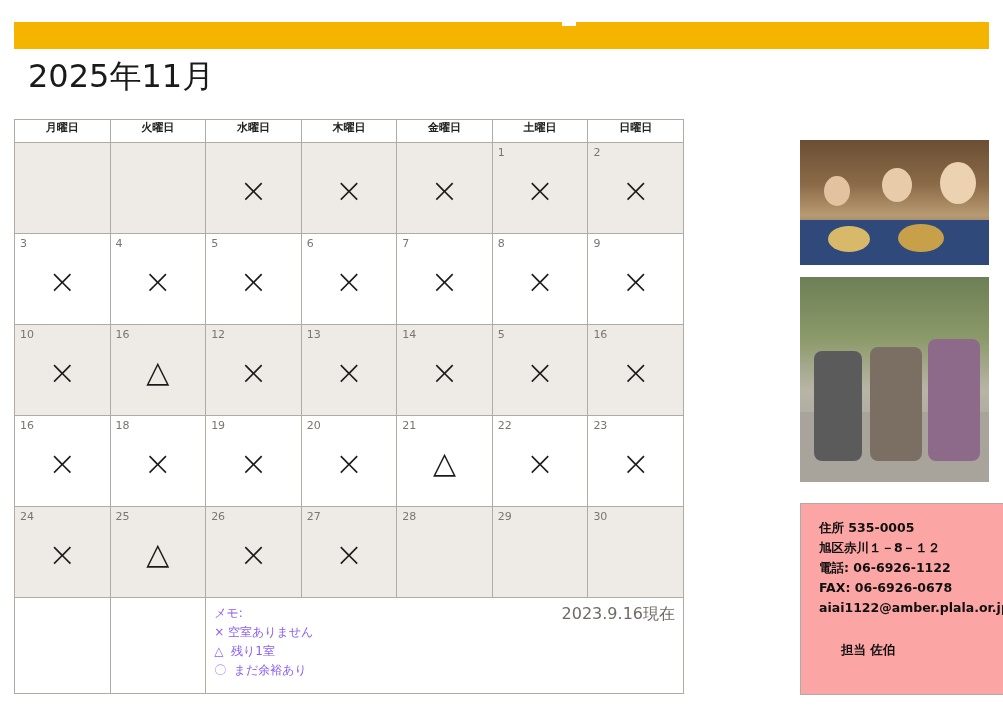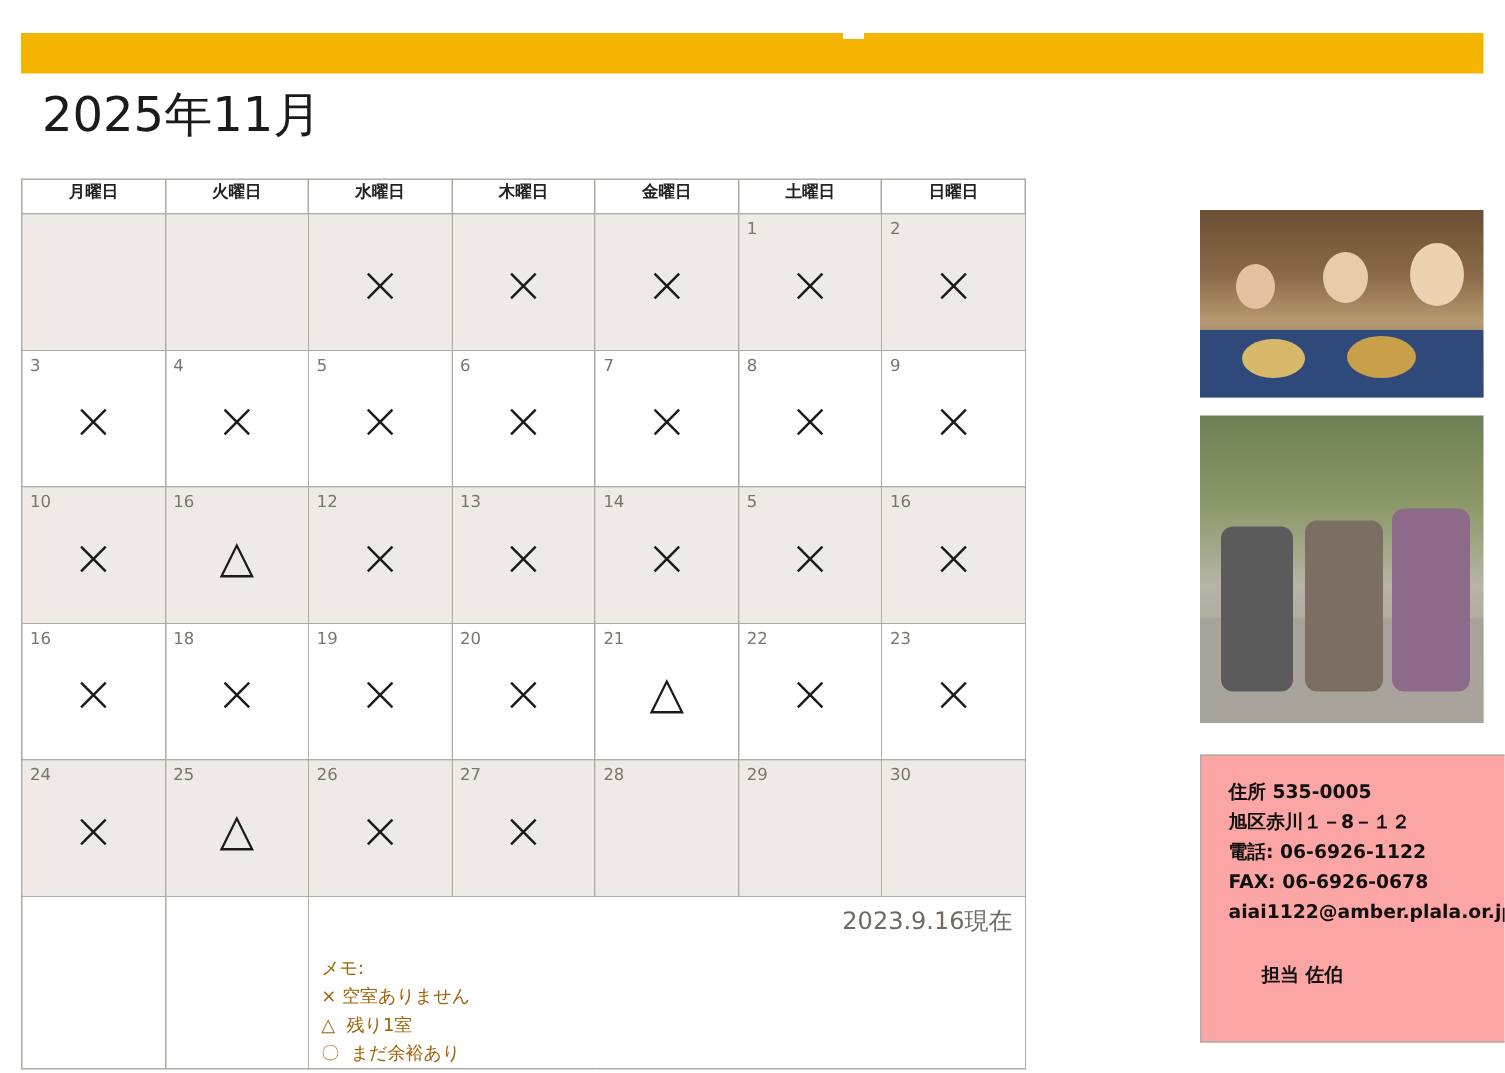--- a/index.html
+++ b/index.html
@@ -97,24 +97,23 @@
   
   .memo-cell {
     height: 95px;
     position: relative;
     background: #ffffff;
   }
   .memo-inner {
     position: relative;
     padding: 6px 8px 0 8px;
     font-size: 12px;
-    color: #a16207;
+    color: #8b5cf6;
     font-family: "DejaVu Sans", sans-serif;
     line-height: 19px;
-    margin-top: 32px;
   }
   .memo-date {
     position: absolute;
     right: 8px;
     top: 6px;
     font-size: 16px;
     color: #6f6a63;
     font-family: "DejaVu Sans", sans-serif;
   }
   .memo-line {

